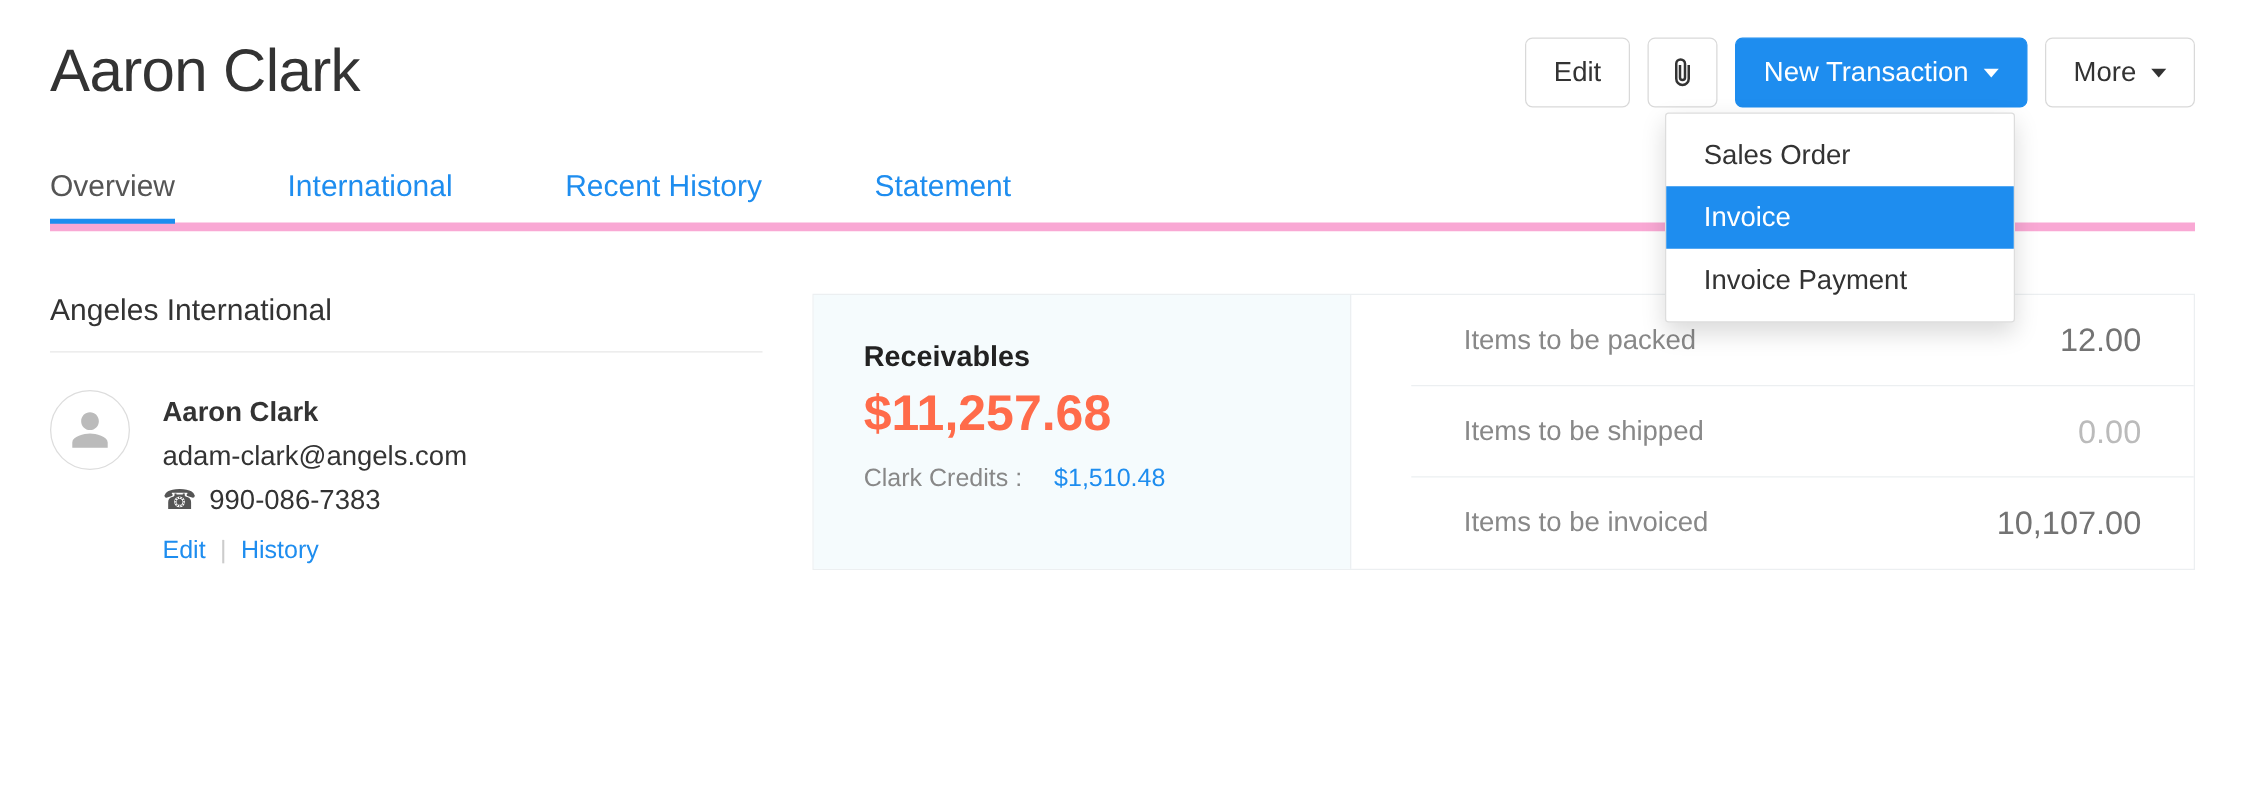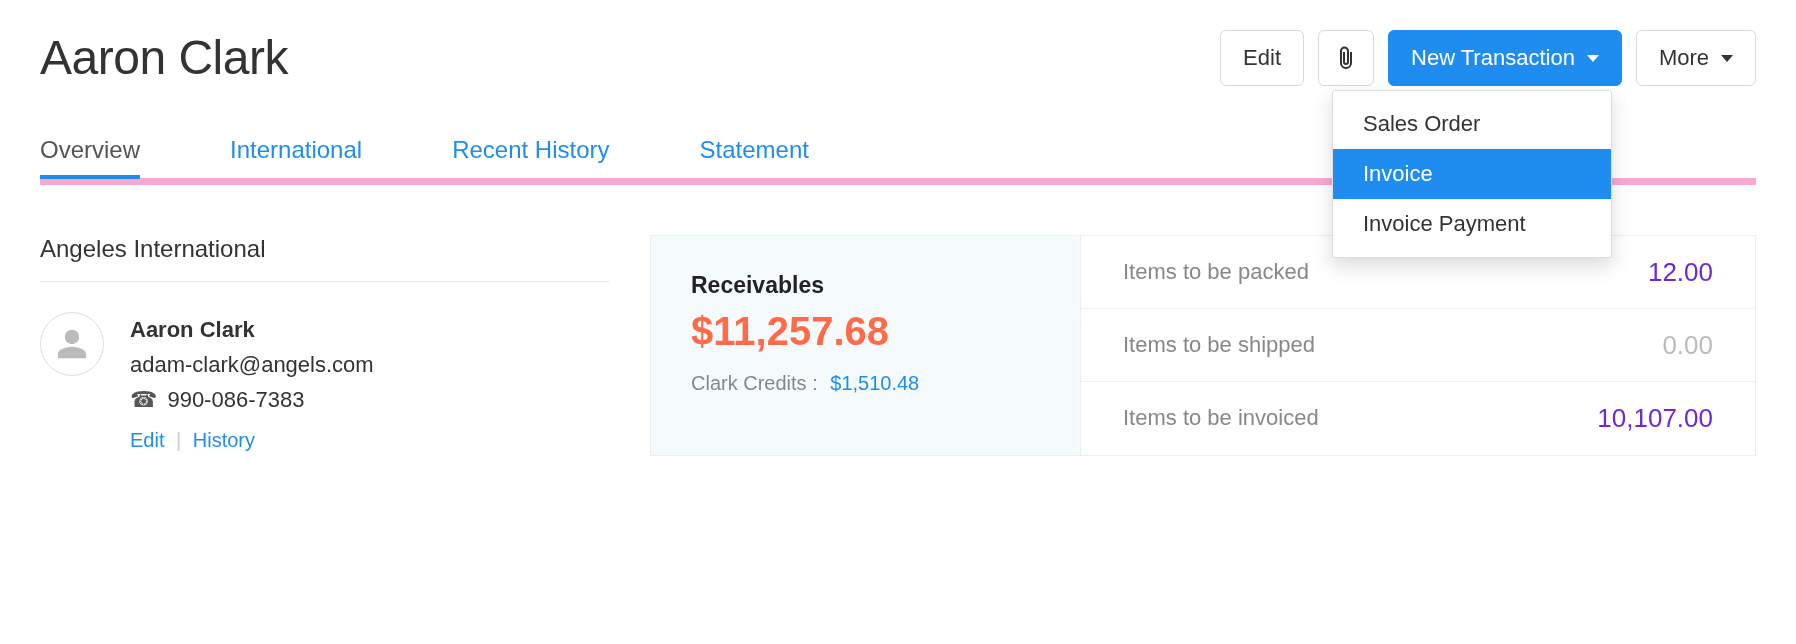--- a/index.html
+++ b/index.html
@@ -155,20 +155,21 @@
     color: #ccc;
     margin: 0 6px;
   }
   .contact-actions span.link { cursor: pointer; }
 
   .right {
     flex: 1;
     display: flex;
     border: 1px solid #eceff1;
     background: #fff;
+    gap: 48px;
   }
   .receivables {
     width: 430px;
     background: #f5fbfd;
     padding: 36px 40px;
     border-right: 1px solid #eceff1;
   }
   .recv-title {
     font-size: 23px;
     font-weight: 700;
@@ -181,21 +182,21 @@
     color: #ff6b4a;
     margin-bottom: 18px;
   }
   .unused {
     font-size: 20px;
     color: #888;
   }
   .unused .val {
     color: #1e8def;
     font-weight: 500;
-    margin-left: 7px;
+    margin-left: 20px;
   }
   .stats {
     flex: 1;
     display: flex;
     flex-direction: column;
   }
   .stat {
     flex: 1;
     display: flex;
     align-items: center;
@@ -205,21 +206,21 @@
   }
   .stat:last-child { border-bottom: none; }
   .stat-label {
     font-size: 22px;
     color: #888;
   }
   .stat-val {
     font-size: 26px;
     font-weight: 500;
   }
-  .stat-val.orange { color: #6d28d9; }
+  .stat-val.orange { color: #737373; }
   .stat-val.gray { color: #bbb; }
 </style>
 </head>
 <body>
 
 <div class="page">
   <div class="header-row">
     <h1 class="title">Aaron Clark</h1>
     <div class="actions">
       <button class="btn">Edit</button>

